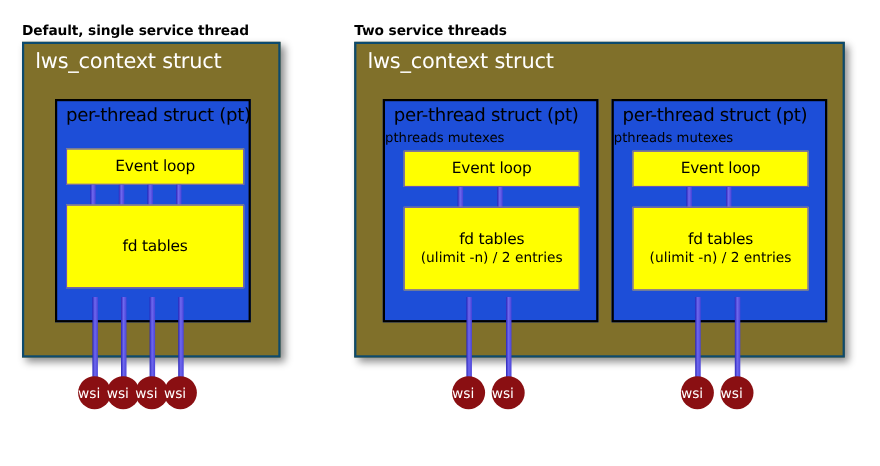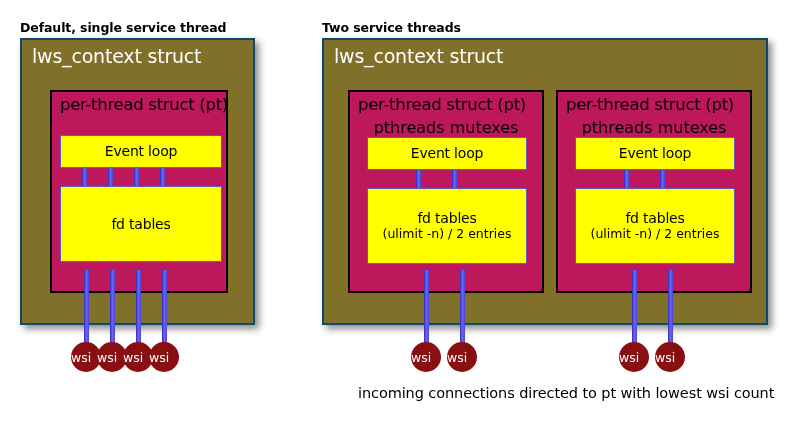--- a/index.html
+++ b/index.html
@@ -47,40 +47,39 @@
     top: 5px;
     font-size: 19px;
     color: #ffffff;
     white-space: nowrap;
     letter-spacing: -0.2px;
   }
 
   
   .pt-box {
     position: absolute;
-    background: #be185d;
+    background: #1d4ed8;
     border: 2px solid #000000;
     box-sizing: border-box;
   }
   .pt-title {
     position: absolute;
     left: 8px;
     top: 3px;
     font-size: 16.5px;
     color: #000000;
     white-space: nowrap;
     letter-spacing: -0.3px;
   }
   .pt-sub {
     position: absolute;
     top: 26px;
     left: 0;
     width: 100%;
-    text-align: center;
-    font-size: 16px;
+    font-size: 12px;
     color: #000000;
     white-space: nowrap;
   }
 
   
   .ybox {
     position: absolute;
     background: #ffff00;
     border: 1.5px solid #6655bb;
     box-sizing: border-box;
@@ -232,15 +231,14 @@
   <div class="wsi" style="left:447px; top:342px;">
       <span>wsi</span>
     </div>
   <div class="wsi" style="left:619px; top:342px;">
       <span>wsi</span>
     </div>
   <div class="wsi" style="left:655px; top:342px;">
       <span>wsi</span>
     </div>
 
-  <div class="note" style="left:358px; top:385px;">incoming connections directed to pt with lowest wsi count</div>
 
 </div>
 
 </body></html>

